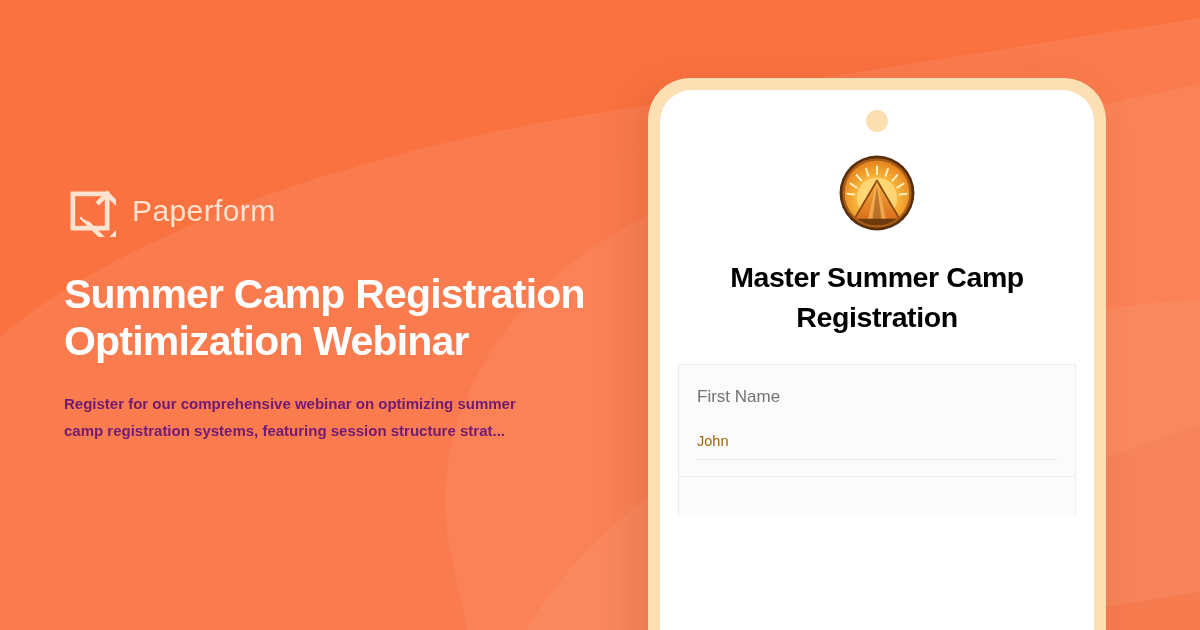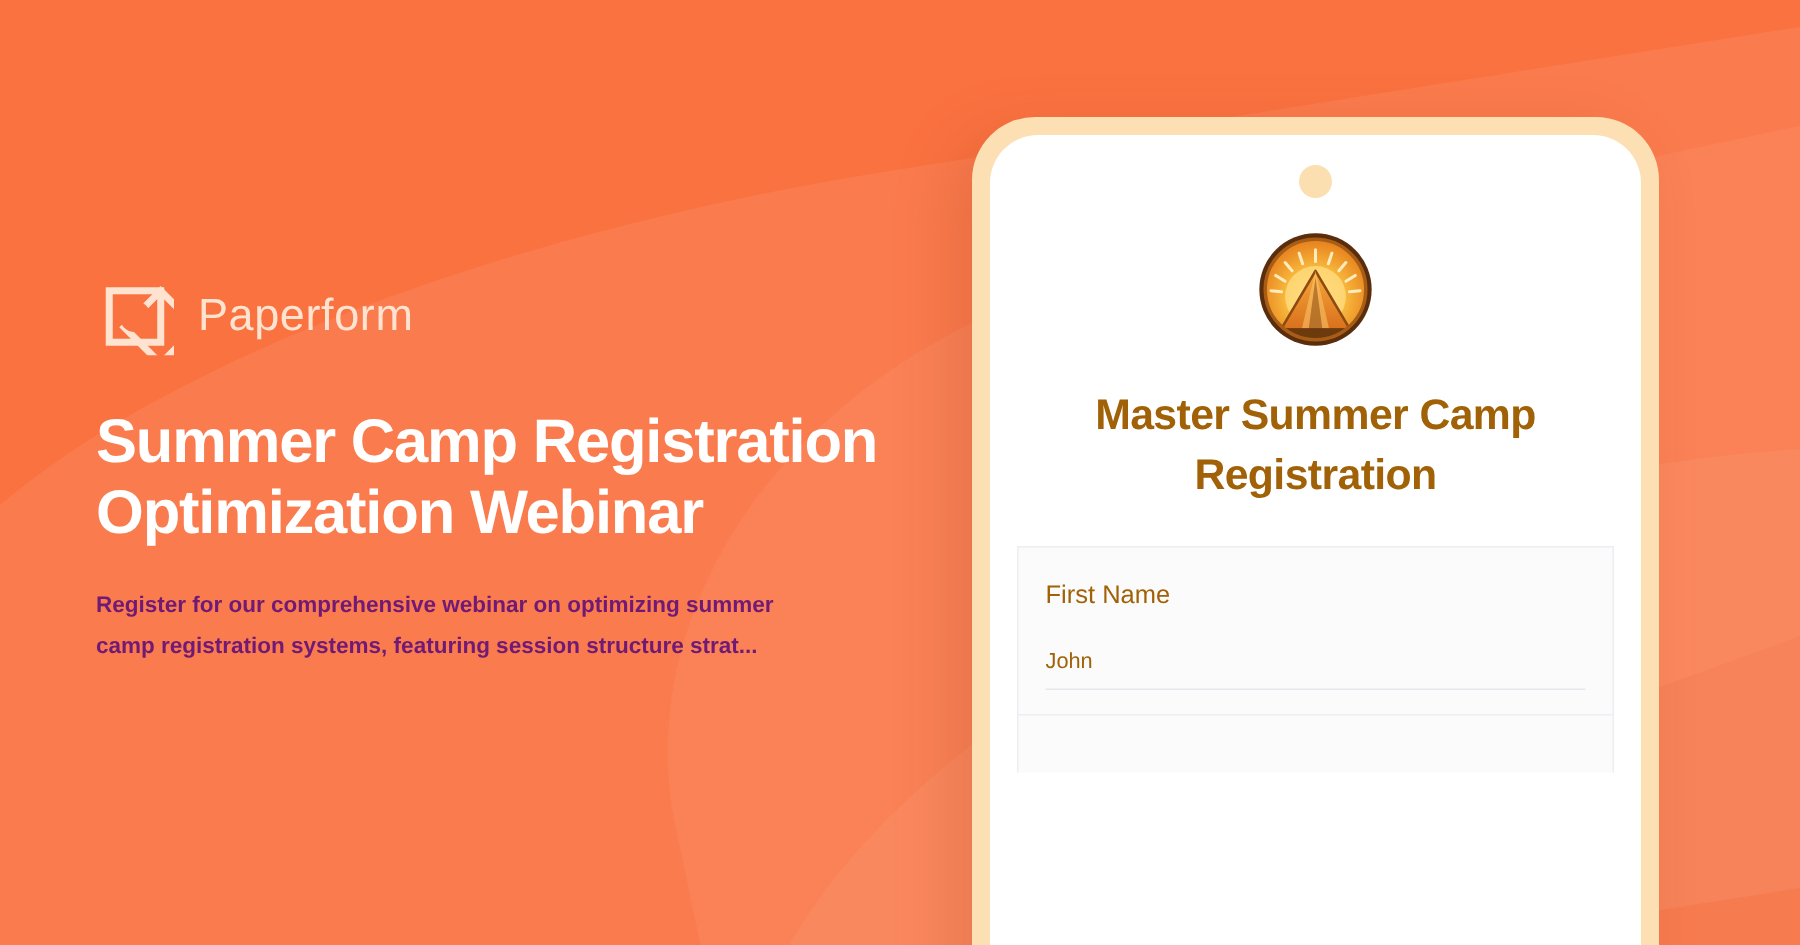--- a/index.html
+++ b/index.html
@@ -158,38 +158,38 @@
     margin: 22px auto 0 auto;
     display: block;
     border-radius: 50%;
   }
 
   .form-title {
     margin: 26px 14px 0 14px;
     font-size: 28.5px;
     line-height: 1.4;
     font-weight: 700;
-    color: #a16207;
+    color: #000000;
     text-align: center;
     letter-spacing: -0.4px;
   }
 
   .fields {
     margin-top: 26px;
   }
   .field {
     background: #fbfbfc;
     border: 1px solid #eceef1;
     border-bottom: none;
     padding: 22px 18px 16px 18px;
   }
   .field:first-child { border-top: 1px solid #eceef1; }
   .field-label {
     font-size: 17px;
-    color: #a16207;
+    color: #737373;
     font-weight: 400;
     margin-bottom: 26px;
   }
   .field-input {
     font-size: 14.5px;
     color: #a16207;
     padding-bottom: 10px;
     border-bottom: 1px solid #e6e8eb;
   }
 </style>

